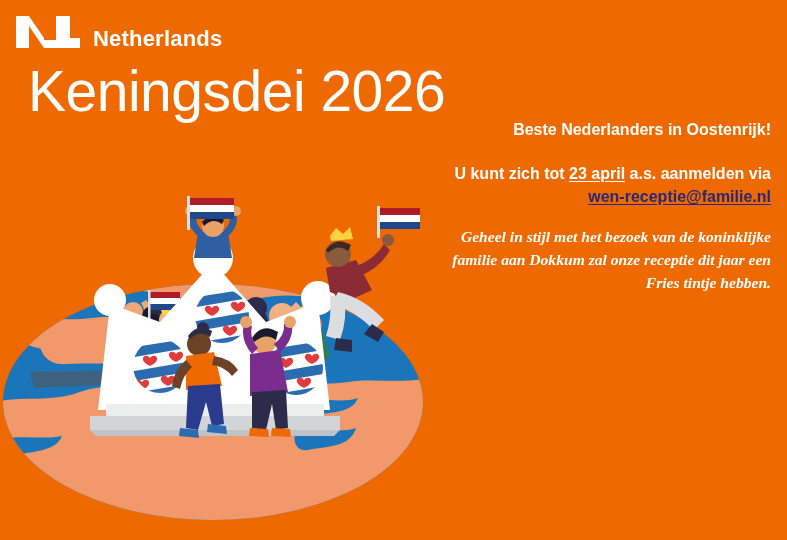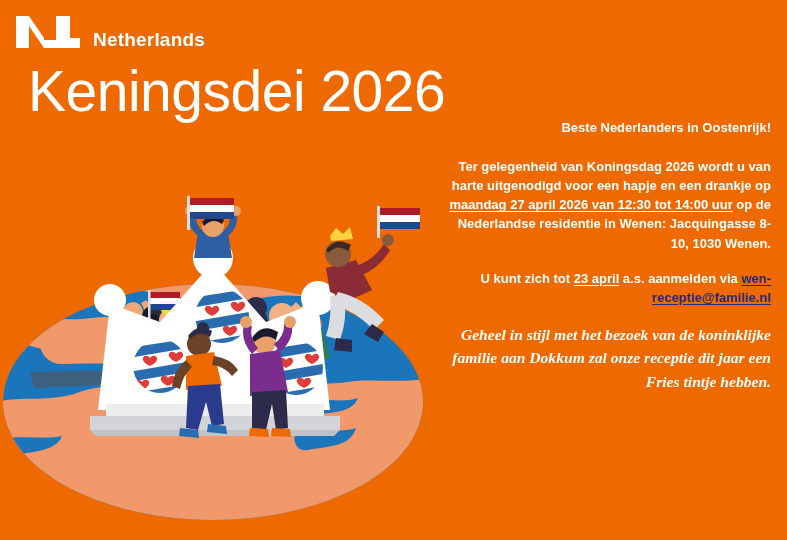--- a/index.html
+++ b/index.html
@@ -24,21 +24,21 @@
     left: 14px;
     top: 14px;
     display: flex;
     align-items: center;
     gap: 11px;
     z-index: 6;
   }
   #nl-mark { display: block; }
   #brand-word {
     color: #ffffff;
-    font-size: 19px;
+    font-size: 22px;
     font-weight: bold;
     letter-spacing: 0.2px;
     line-height: 1;
     padding-top: 10px;
   }
 
   #poster-title {
     position: absolute;
     left: 28px;
     top: 60px;
@@ -55,21 +55,21 @@
   #copy {
     position: absolute;
     right: 16px;
     top: 118px;
     width: 330px;
     text-align: right;
     color: #ffffff;
     z-index: 7;
   }
   .para {
-    font-size: 13px;
+    font-size: 16px;
     font-weight: bold;
     line-height: 1.47;
     margin: 0 0 16px 0;
   }
   .para.salutation { margin-bottom: 20px; }
   .u { text-decoration: underline; text-underline-offset: 2px; }
   .mail {
     color: #26297a;
     text-decoration: underline;
     text-underline-offset: 2px;
@@ -346,20 +346,19 @@
       <path fill="#2c2c4a" d="M252 196 L286 194 L288 232 L276 234 L272 208 L266 234 L252 232 Z"></path>
       <path fill="#ee6a00" d="M250 232 l18 1 l1 8 l-20 -1 z"></path>
       <path fill="#ee6a00" d="M272 232 l18 1 l1 8 l-20 -1 z"></path>
     </g>
   </svg>
 
   <div id="copy">
 
     <p class="para salutation">Beste Nederlanders in Oostenrijk!</p>
 
-    <p class="para"><span>Ter gelegenheid van Koningsdag 2026 wordt u van harte uitgenodigd voor een hapje en een drankje op </span><span class="u">maandag 27 april 2026 van 12:30 tot 14:00 uur</span><span> op de Nederlandse residentie in Wenen: Jacquingasse 8-10, 1030 Wenen.</span></p>
 
     <p class="para"><span>U kunt zich tot </span><span class="u">23 april</span><span> a.s. aanmelden via </span><a class="mail" href="#">wen-receptie@familie.nl</a></p>
 
 
     <p class="closing">Geheel in stijl met het bezoek van de koninklijke familie aan Dokkum zal onze receptie dit jaar een Fries tintje hebben.</p>
   </div>
 </div>
 
 </body></html>

